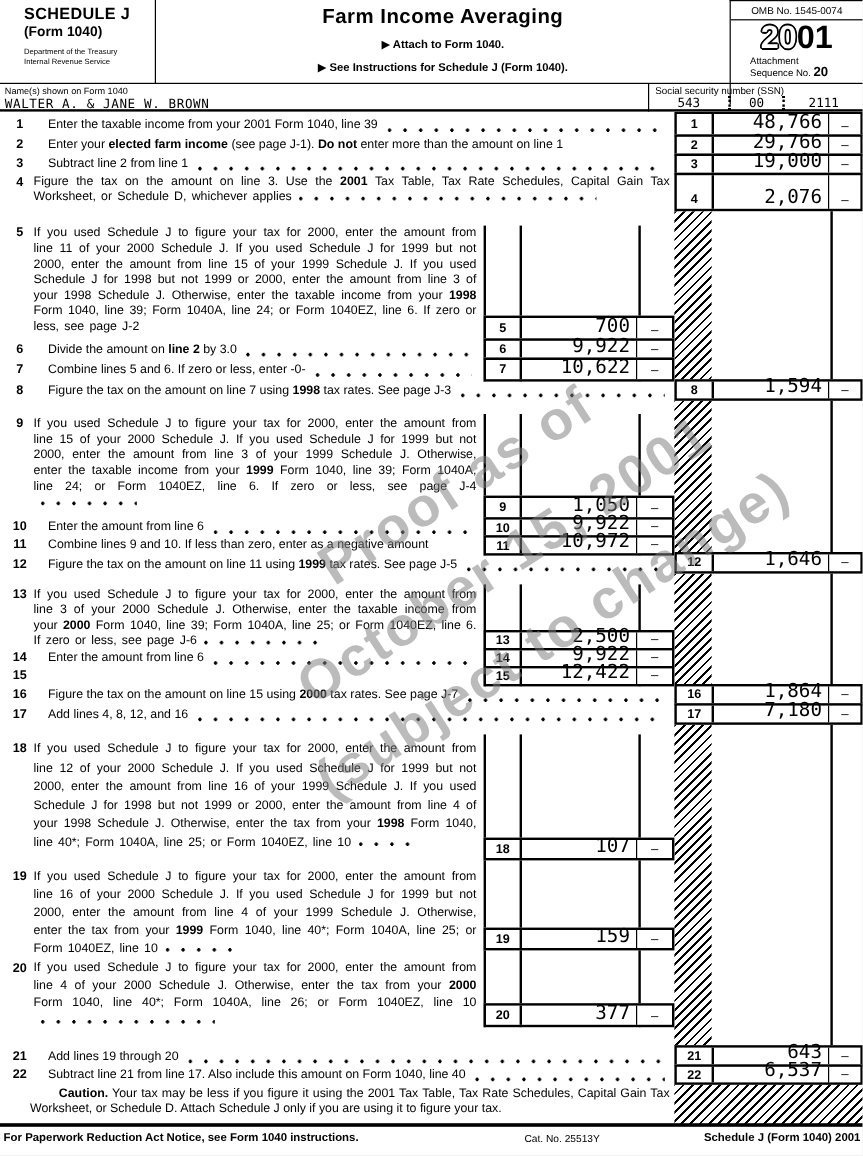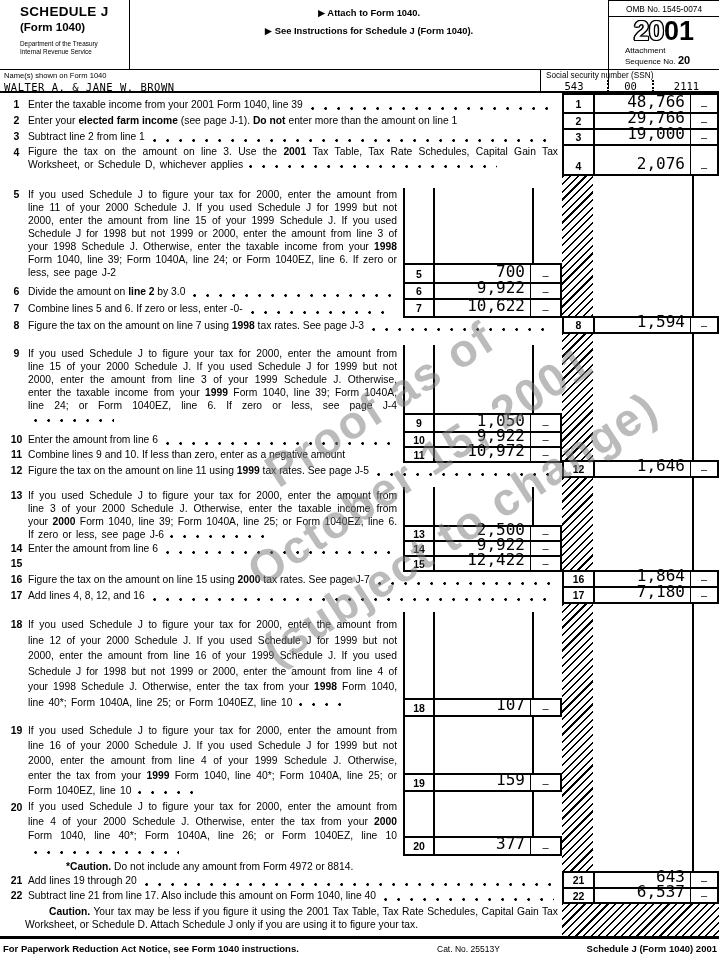--- a/index.html
+++ b/index.html
@@ -52,21 +52,21 @@
   .acell { flex:1; border-right:1.5px solid #000; display:flex; align-items:flex-end; justify-content:flex-end; padding:0 5px 1px 0; font-family:"DejaVu Sans Mono",monospace; font-size:16px; }
   .ccell { display:flex; align-items:flex-end; justify-content:center; font-size:11px; padding-bottom:1px; }
   .orow .ccell { width:26px; } .irow .ccell { width:29px; }
   .tall .ncell { align-items:flex-end; padding-bottom:2px; }
 
   
   .fl { position:absolute; display:flex; align-items:baseline; font-size:10.3px; height:14px; }
   .fl-w { left:5px; width:553px; }     
   .fl-n { left:5px; width:392px; }    
   .ln { width:23px; flex:none; font-weight:bold; text-align:center; font-size:10.5px; }
-  .desc { flex:none; white-space:nowrap; }
+  .desc { flex:none; white-space:nowrap;margin-left:12px; }
   .dots { flex:1; height:3px; align-self:flex-end; margin:0 4px 2px 8px;
           background-image:radial-gradient(circle at 1.6px 1.5px,#000 1.2px,transparent 1.55px);
           background-size:13px 3px; background-repeat:repeat-x; }
   .blk { position:absolute; left:5px; font-size:10.3px; }
   .blk .ln-abs { position:absolute; left:0; top:0; width:23px; text-align:center; font-weight:bold; font-size:10.5px; }
   .blk-text { margin-left:23px; text-align:justify; word-spacing:1.5px; }
   .tdots { display:inline-block; height:3px; margin-left:6px;
            background-image:radial-gradient(circle at 1.6px 1.5px,#000 1.2px,transparent 1.55px);
            background-size:13px 3px; background-repeat:repeat-x; }
   .note { position:absolute; font-size:10.3px; }
@@ -89,20 +89,21 @@
   <div class="hdr">
     <div class="hdr-left">
       <div class="sched-title">SCHEDULE J</div>
       <div class="form-no">(Form 1040)</div>
       <div class="dept">
         <div>Department of the Treasury</div>
         <div>Internal Revenue Service</div>
       </div>
     </div>
     <div class="hdr-center">
+      <div class="main-title">Farm Income Averaging</div>
       <div class="sub-note">▶ Attach to Form 1040.</div>
       <div class="sub-note">▶ See Instructions for Schedule J (Form 1040).</div>
     </div>
     <div class="hdr-right">
       <div class="omb">OMB No. 1545-0074</div>
       <div class="year-row"><span class="yr-outline">20</span><span>01</span></div>
       <div class="att">
         <div>Attachment</div>
         <div><span>Sequence No.</span> <span class="seq-no">20</span></div>
       </div>
@@ -343,21 +344,20 @@
     <div class="blk-text"><span><span>If you used Schedule J to figure your tax for 2000, enter the amount from line 12 of your 2000 Schedule J. If you used Schedule J for 1999 but not 2000, enter the amount from line 16 of your 1999 Schedule J. If you used Schedule J for 1998 but not 1999 or 2000, enter the amount from line 4 of your 1998 Schedule J. Otherwise, enter the tax from your </span><span style="font-weight: bold;">1998</span><span> Form 1040, line 40*; Form 1040A, line 25; or Form 1040EZ, line 10</span></span><span class="tdots" style="width:48px;"></span></div>
   </div>
   <div class="blk" style="top:723px;width:392px;line-height:15px;">
     <span class="ln-abs">19</span>
     <div class="blk-text"><span><span>If you used Schedule J to figure your tax for 2000, enter the amount from line 16 of your 2000 Schedule J. If you used Schedule J for 1999 but not 2000, enter the amount from line 4 of your 1999 Schedule J. Otherwise, enter the tax from your </span><span style="font-weight: bold;">1999</span><span> Form 1040, line 40*; Form 1040A, line 25; or Form 1040EZ, line 10</span></span><span class="tdots" style="width:60px;"></span></div>
   </div>
   <div class="blk" style="top:800px;width:392px;line-height:14.5px;">
     <span class="ln-abs">20</span>
     <div class="blk-text"><span><span>If you used Schedule J to figure your tax for 2000, enter the amount from line 4 of your 2000 Schedule J. Otherwise, enter the tax from your </span><span style="font-weight: bold;">2000</span><span> Form 1040, line 40*; Form 1040A, line 26; or Form 1040EZ, line 10</span></span><span class="tdots" style="width:145px;"></span></div>
   </div>
-  <div class="note" style="top:861px;left:66px;"><span style="font-weight: bold;">*Caution.</span><span> Do not include any amount from Form 4972 or 8814.</span></div>
 
   <div class="fl fl-w" style="top:874px;">
     <span class="ln">21</span>
       <span class="desc"><span>Add lines 19 through 20</span></span>
       <span class="dots"></span>
   </div>
   <div class="fl fl-w" style="top:889px;">
     <span class="ln">22</span>
       <span class="desc"><span>Subtract line 21 from line 17. Also include this amount on Form 1040, line 40</span></span>
       <span class="dots"></span>

